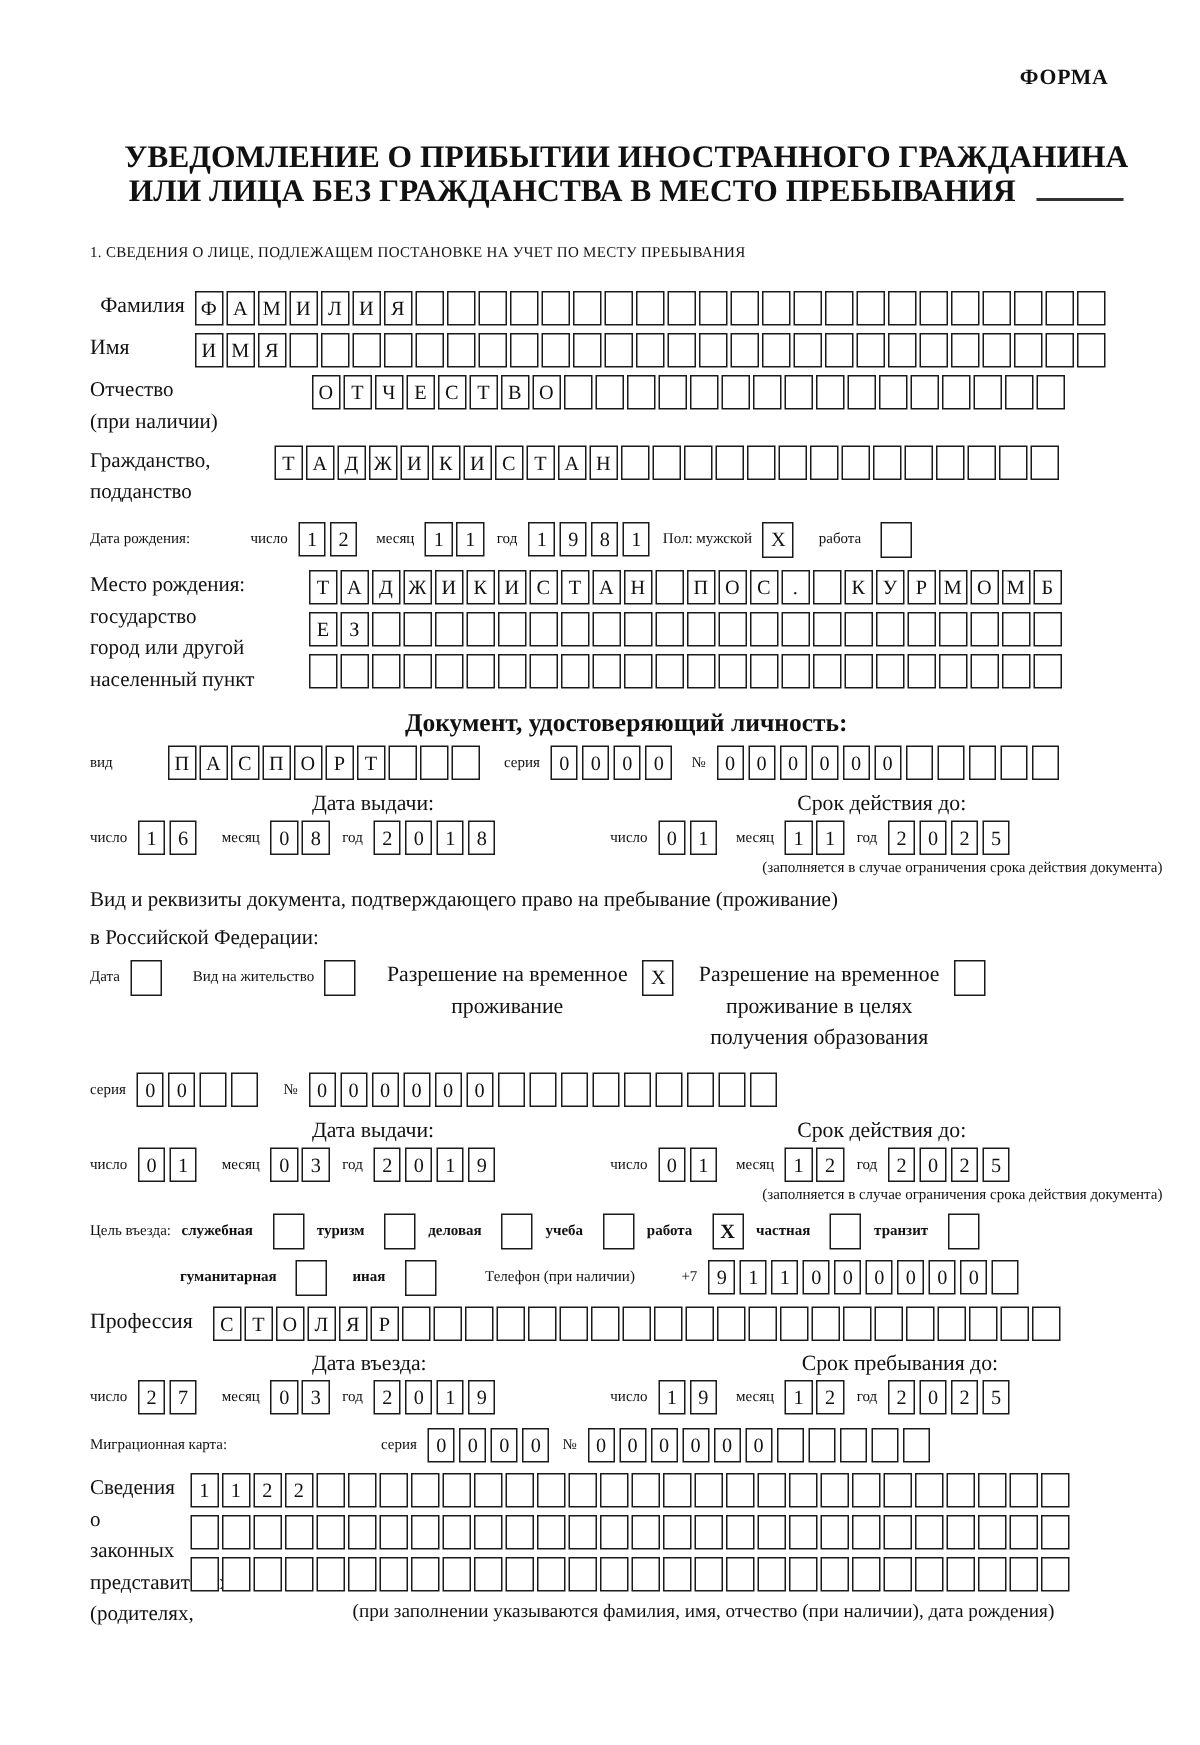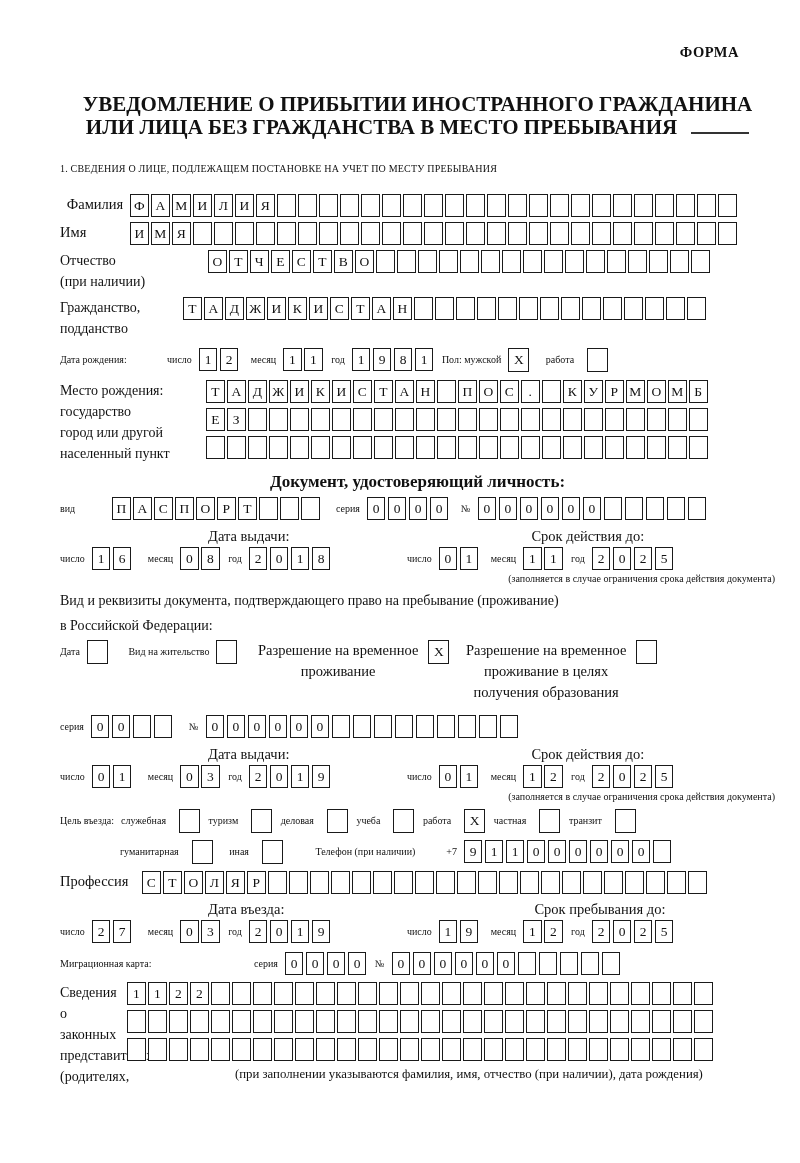--- a/index.html
+++ b/index.html
@@ -33,21 +33,21 @@
   .stack{display:flex;flex-direction:column;}
   .stack .cells{margin-top:5px;}
   .stack .cells:first-child{margin-top:0;}
   .dl{font-size:10px;line-height:24px;margin-right:7px;flex:none;}
   .ml6{margin-left:6px;} .ml10{margin-left:10px;} .ml14{margin-left:14px;}
   .ml18{margin-left:18px;} .ml24{margin-left:24px;} .ml30{margin-left:30px;} .ml60{margin-left:60px;}
   .dhead{display:flex;font-size:14.5px;margin-top:7px;}
   .noteR{text-align:right;font-size:10px;margin-top:2px;}
   .dochead{text-align:center;font-weight:bold;font-size:17px;margin-top:8px;}
   .pre{white-space:pre-line;text-align:center;font-size:14.5px;line-height:21px;}
-  .opt{display:flex;align-items:center;}
+  .opt{display:flex;align-items:center;font-weight:bold;}
   .opt .cells{margin-left:6px;}
   .note-c{font-size:12.8px;margin-top:6px;margin-left:108px;}
 </style>
 </head>
 <body>
 
 <div class="page">
 
 
   <div class="forma">ФОРМА</div>

